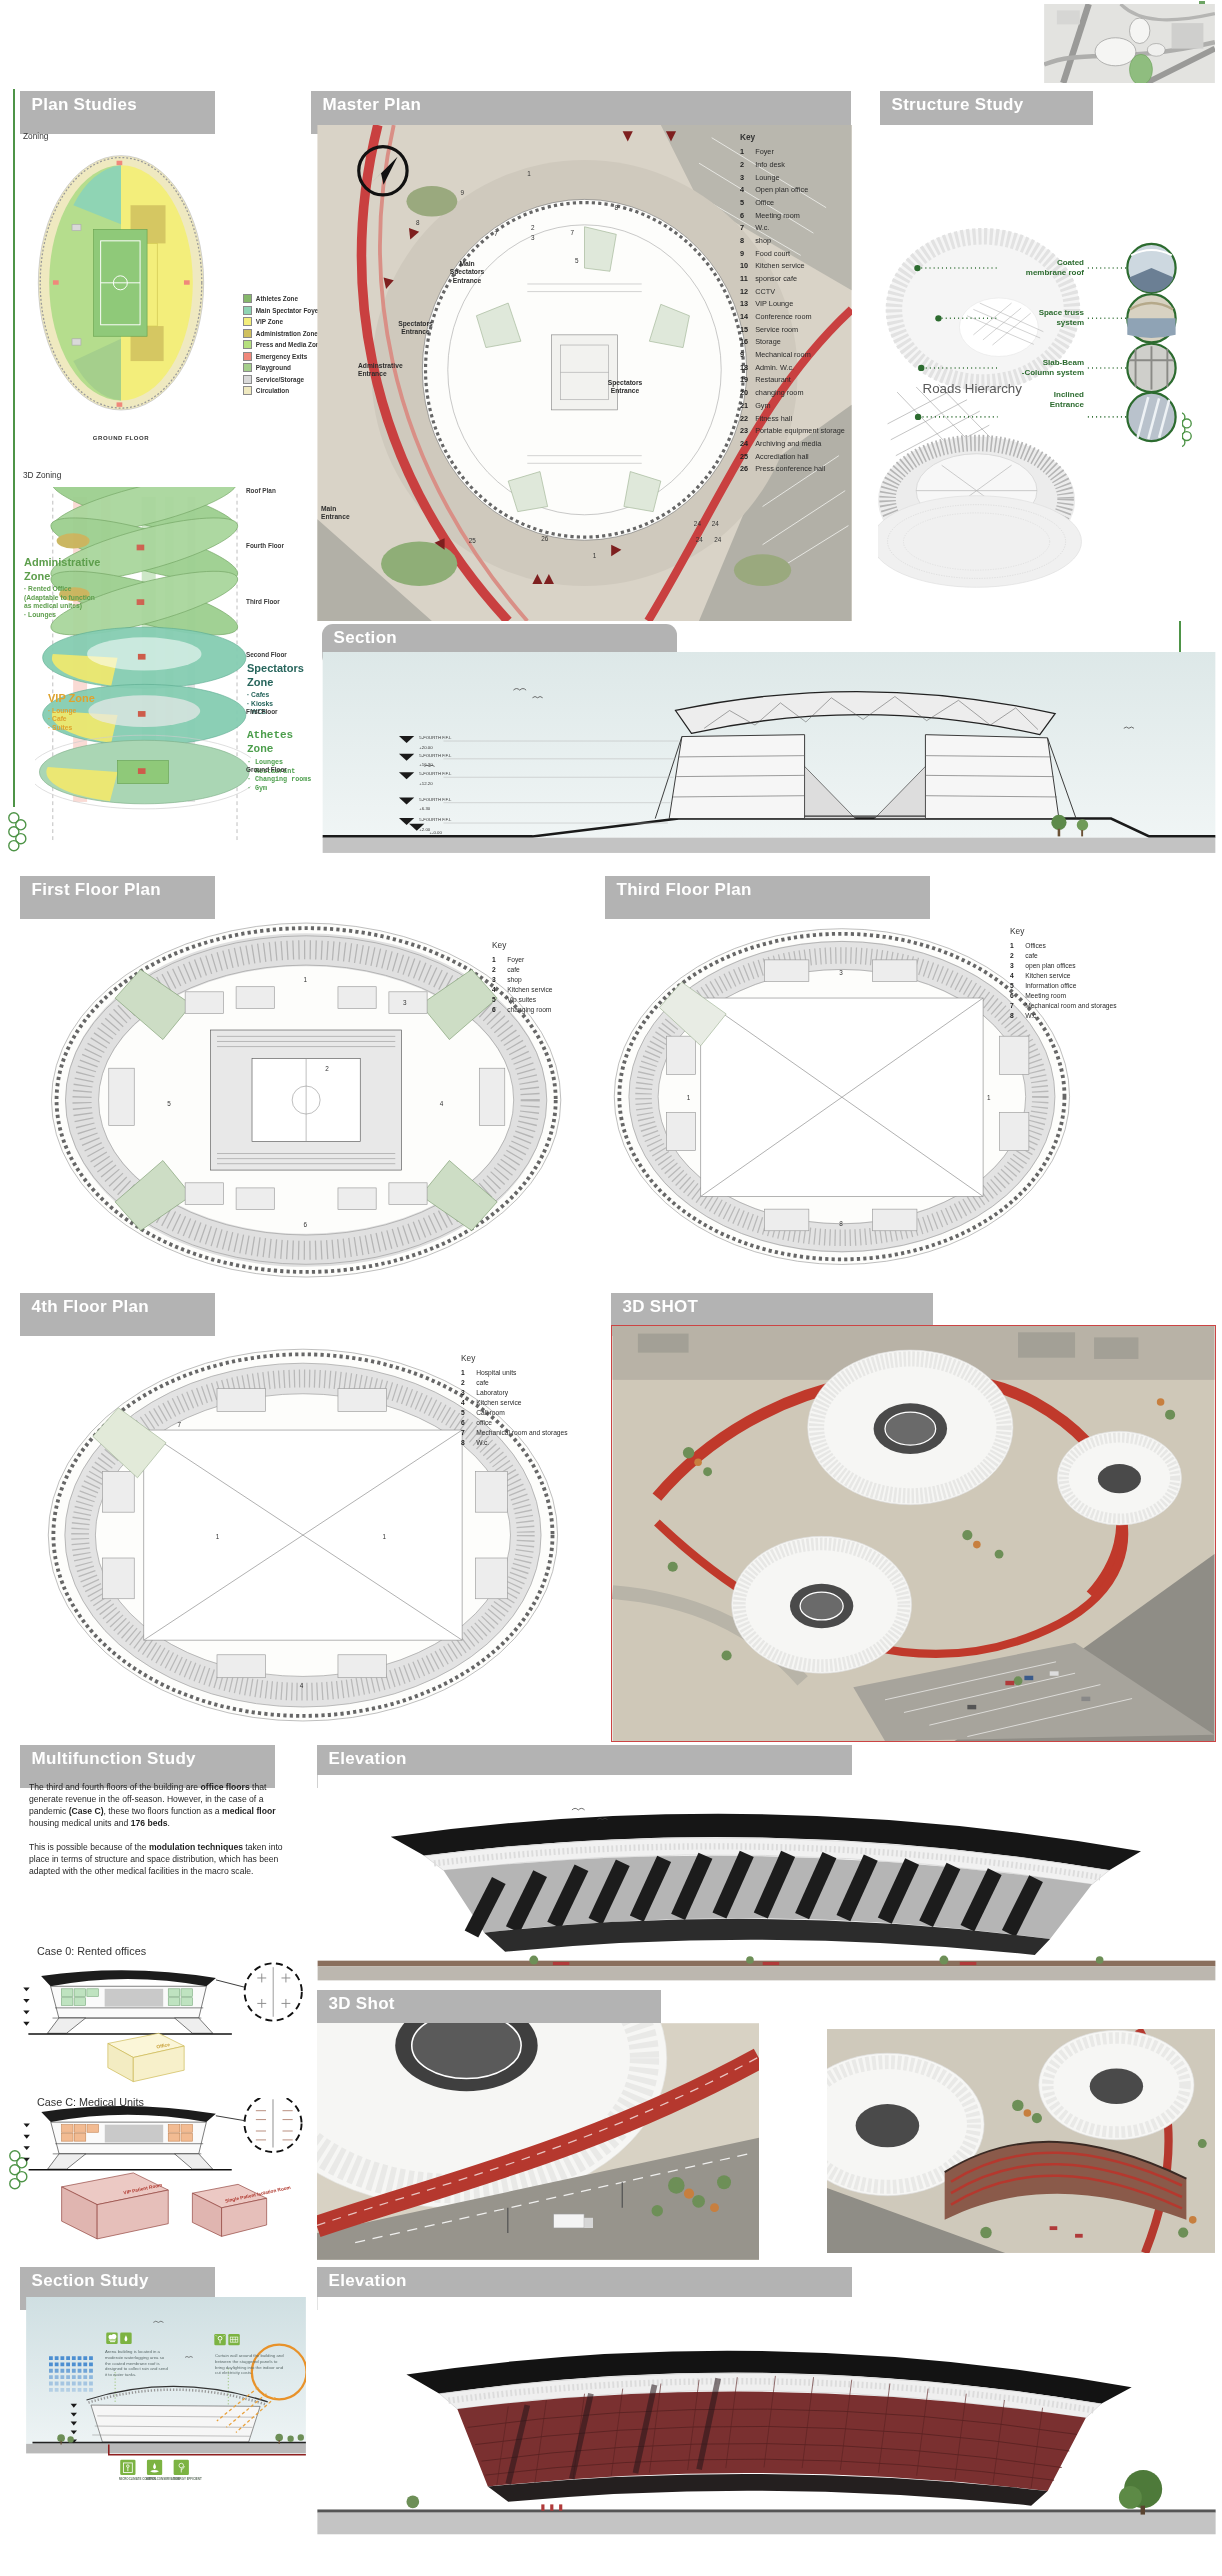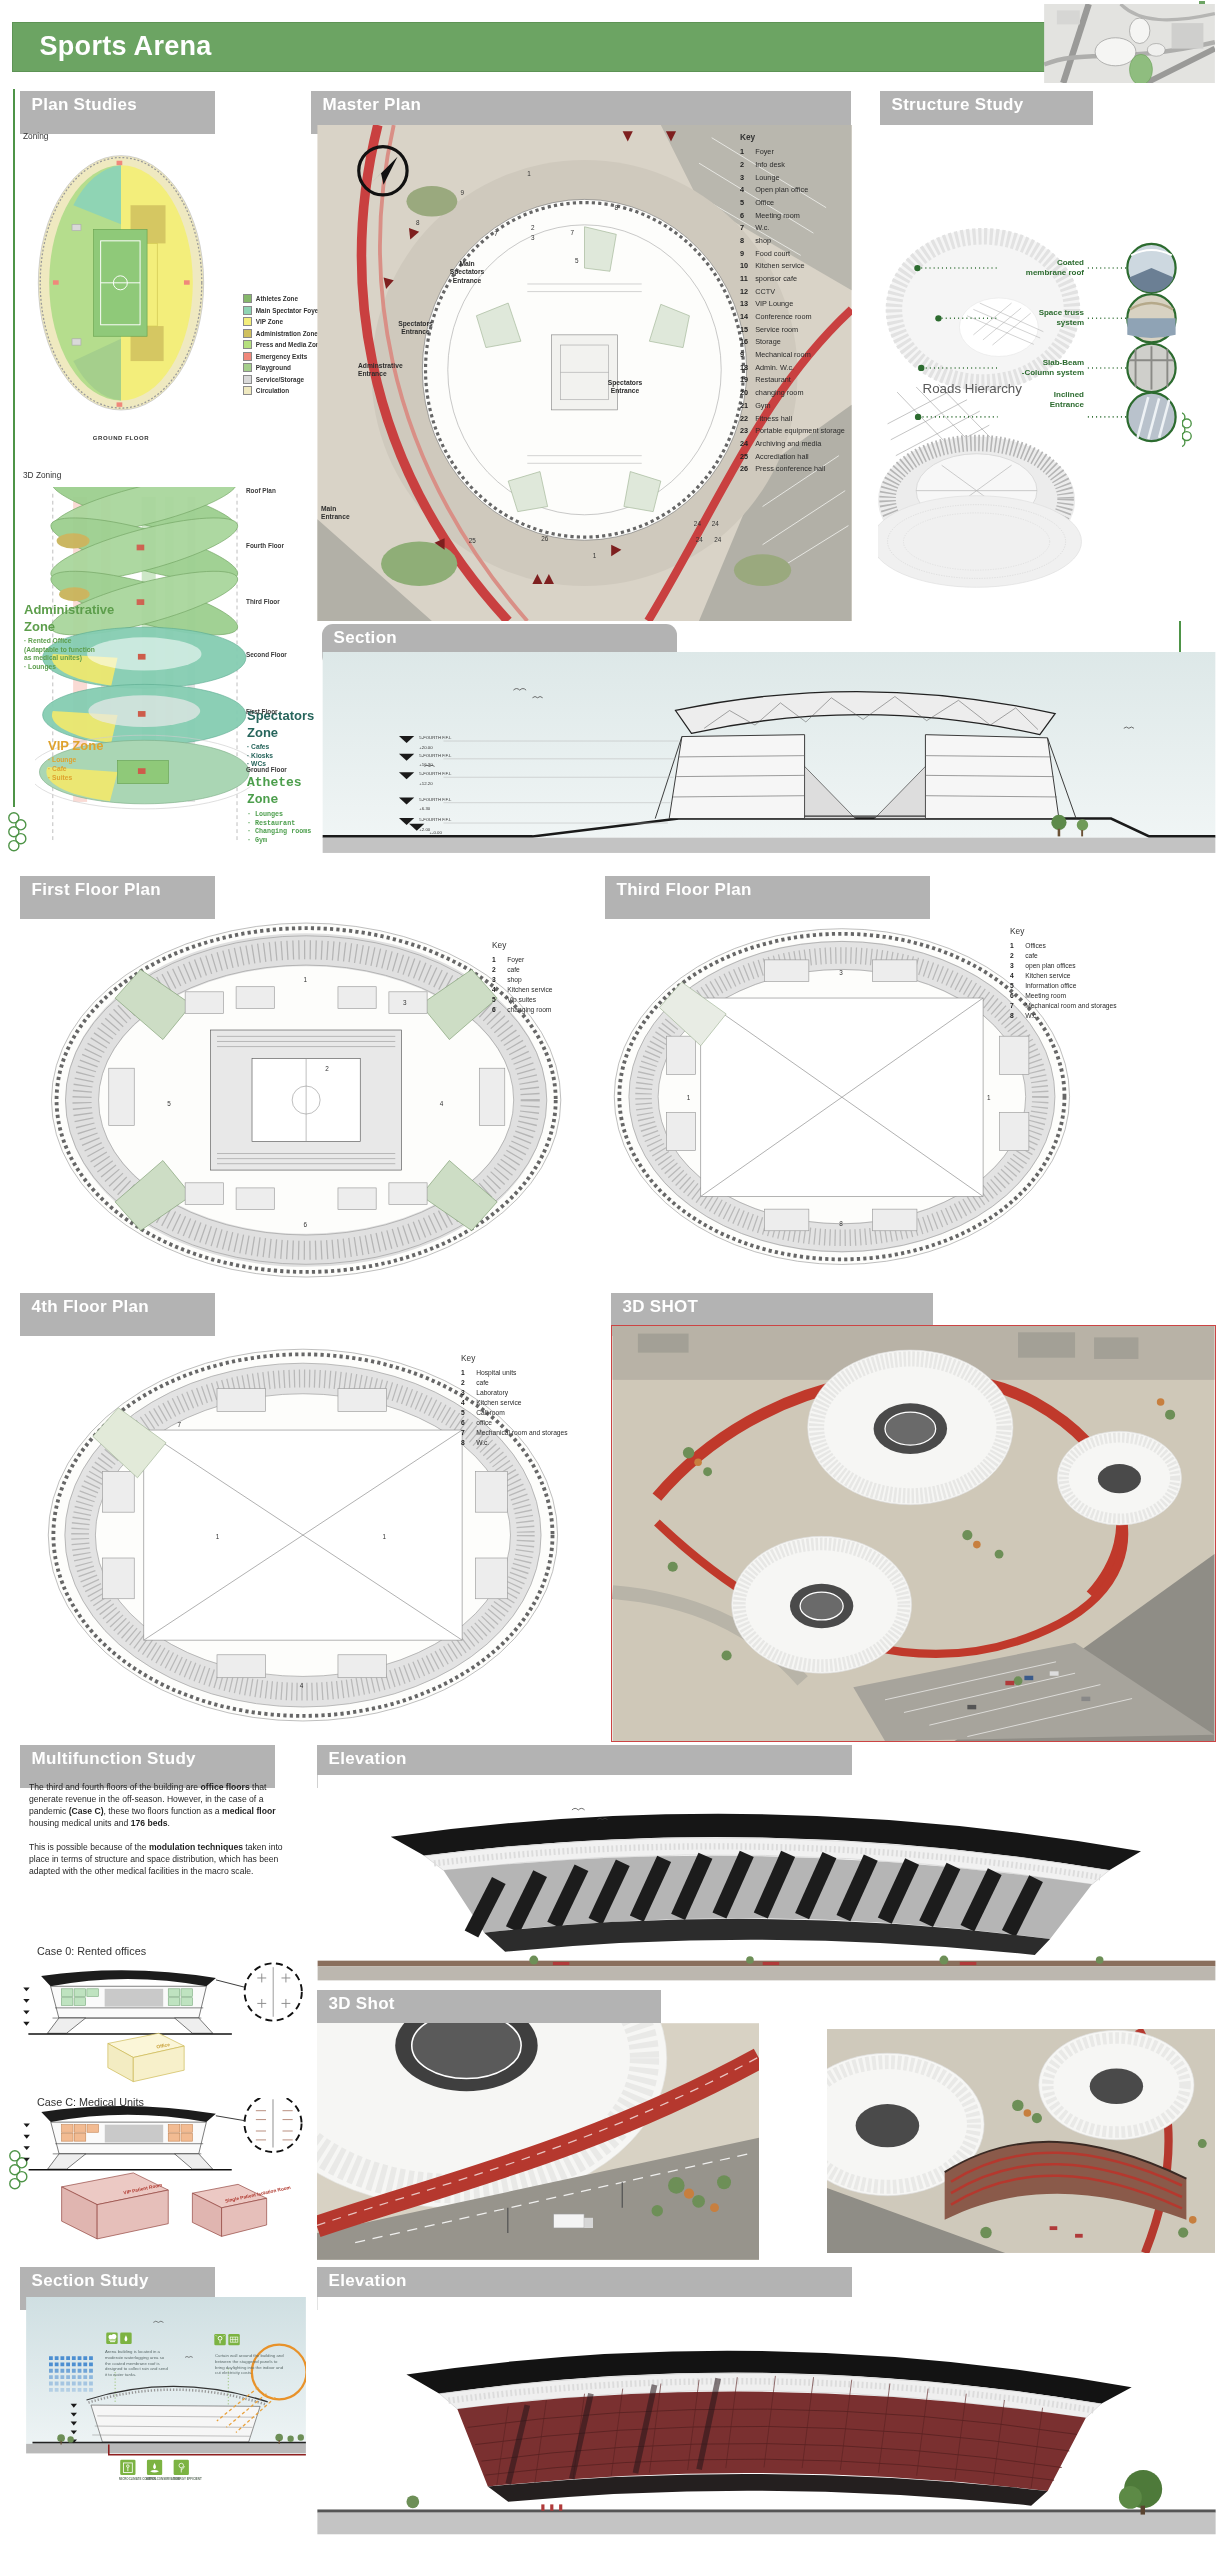--- a/index.html
+++ b/index.html
@@ -18,21 +18,21 @@
   .kn{font-weight:800;min-width:9.5px;font-size:7.3px;color:#222;}
   .kt{font-size:7.3px;color:#2b2b2b;}
   .key-sm .krow{margin-bottom:2.5px;}
   .key-sm .kn,.key-sm .kt{font-size:6.7px;}
   
   .lrow{display:flex;align-items:center;gap:3.8px;margin-bottom:2.5px;}
   .lsw{width:7px;height:7px;border:0.6px solid #8a8a8a;flex:0 0 auto;}
   .llb{font-size:6.4px;font-weight:700;color:#333;}
   
   .zone{position:absolute;line-height:1.3;}
-  .zone .zt{font-weight:800;font-size:13px;margin-bottom:1.3px;margin-top:47px;}
+  .zone .zt{font-weight:800;font-size:11px;margin-bottom:1.3px;}
   .zone .zi{font-size:6.7px;font-weight:600;}
   .floor-lb{position:absolute;font-size:6.4px;font-weight:700;color:#3a3a3a;}
   .small-lb{position:absolute;font-size:8.3px;color:#333;}
   
   .mp-lb{position:absolute;font-size:6.7px;font-weight:600;color:#2d2d2d;line-height:1.25;}
   .center{text-align:center;}
   
   .scallout{position:absolute;width:83px;left:1001px;text-align:right;font-size:8px;font-weight:800;color:#2c6b2f;line-height:1.25;}
   
   .mfp{width:267px;font-size:8.6px;line-height:1.4;color:#1f1f1f;margin:0 0 11.5px 0;}
@@ -45,23 +45,20 @@
   svg{display:block;}
   svg text{font-family:"Liberation Sans",sans-serif;}
   .num{font-size:10px;fill:#333;}
   .lev{font-size:6.8px;fill:#333;}
 </style>
 </head>
 <body>
 
 <div class="poster">
 
-  <div class="title-bar">
-    <div class="t">Sports Arena</div>
-  </div>
   <div class="abs" style="left:1199px;top:1.3px;width:6.4px;height:6.4px;background:#6ca463;"></div>
   <svg class="abs" style="left:1044px;top:3.8px;" width="171" height="79" viewBox="0 0 268 124">
     <rect width="268" height="124" fill="#e3e3e0"></rect>
     <path d="M30,124 L70,0" stroke="#9a9a98" stroke-width="10" fill="none"></path>
     <path d="M0,95 C60,70 120,95 268,60" stroke="#aeaeac" stroke-width="7" fill="none"></path>
     <path d="M160,124 L268,70" stroke="#9a9a98" stroke-width="9" fill="none"></path>
     <path d="M120,0 C150,30 200,30 268,15" stroke="#b5b5b3" stroke-width="5" fill="none"></path>
     <ellipse cx="112" cy="75" rx="32" ry="22" fill="#f5f5f3" stroke="#8f8f8d"></ellipse>
     <ellipse cx="150" cy="42" rx="16" ry="20" fill="#f5f5f3" stroke="#8f8f8d"></ellipse>
     <ellipse cx="176" cy="72" rx="14" ry="10" fill="#f0f0ee" stroke="#9a9a98"></ellipse>

